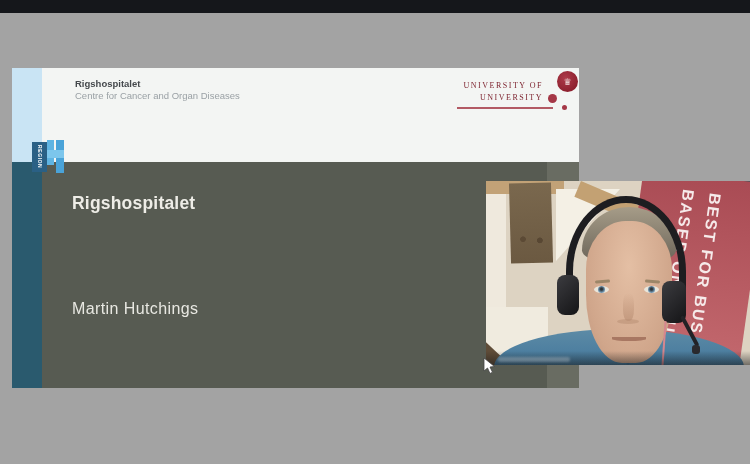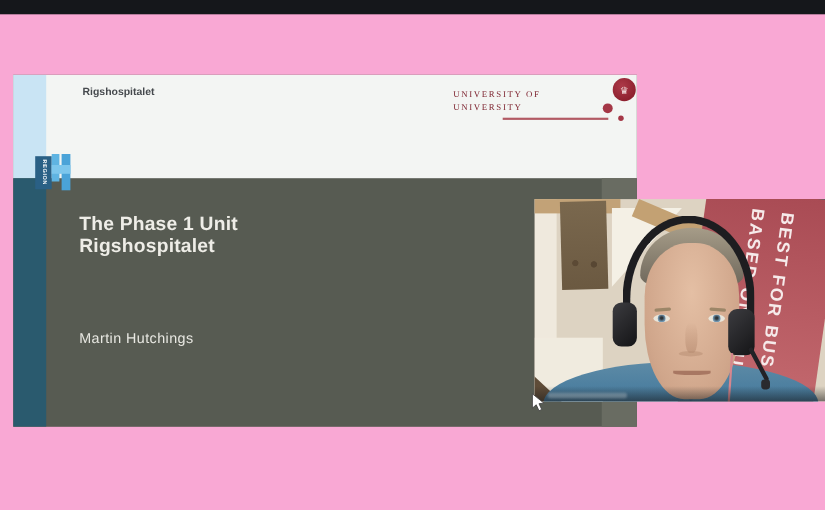--- a/index.html
+++ b/index.html
@@ -1,16 +1,16 @@
 <!DOCTYPE html>
 <html><head>
 <meta charset="utf-8">
 <style>
   html,body{margin:0;padding:0;background:#000;}
-  #stage{position:relative;width:750px;height:464px;background:#f9a8d4;overflow:hidden;
+  #stage{position:relative;width:750px;height:464px;background:#a3a3a3;overflow:hidden;
          font-family:"Liberation Sans",sans-serif;}
   .abs{position:absolute;}
 
   
   #top-strip{left:0;top:0;width:750px;height:13px;background:#15171b;}
 
   
   #slide{left:12px;top:68px;width:567px;height:320px;background:#575b52;overflow:hidden;}
   #slide-header{left:0;top:0;width:567px;height:94px;background:#f3f5f3;}
   #light-col{left:535px;top:94px;width:32px;height:226px;background:#696c62;}
@@ -23,36 +23,36 @@
     color:#fff;font-size:5px;font-weight:bold;letter-spacing:.6px;text-align:center;line-height:15px;}
   .h-part{background:#5fb4e2;}
   #h-stem-l{left:35px;top:72px;width:7px;height:25px;}
   #h-stem-r{left:44px;top:72px;width:8px;height:33px;background:#4aa3d8;}
   #h-cross{left:35px;top:82px;width:17px;height:8px;background:#7cc6ec;}
 
   #org-name{left:63px;top:10px;font-size:9.5px;font-weight:bold;color:#45494d;}
   #dept-name{left:63px;top:22px;font-size:9.5px;color:#9aa1a5;}
 
   
-  .ucph-line{left:400px;width:131px;text-align:left;font-family:"Liberation Serif",serif;
+  .ucph-line{left:400px;width:131px;text-align:right;font-family:"Liberation Serif",serif;
     font-size:8px;letter-spacing:1.5px;color:#7e2430;}
   #ucph-line1{top:13px;}
   #ucph-line2{top:25px;}
   #ucph-seal{left:545px;top:3px;width:21px;height:21px;border-radius:50%;
     background:radial-gradient(circle at 40% 35%,#ad3a49,#8e212f 70%);
     display:flex;align-items:center;justify-content:center;color:#f0dcdc;font-size:9px;
     font-family:"Liberation Serif",serif;}
   #ucph-dot{left:536px;top:26px;width:9px;height:9px;border-radius:50%;background:#a43746;}
   #ucph-rule{left:445px;top:39px;width:96px;height:2px;background:#b25a64;}
   #ucph-rule-dot{left:550px;top:37px;width:5px;height:5px;border-radius:50%;background:#a43746;}
 
   
   #title-block{left:60px;top:125px;color:#eeede7;font-size:17.5px;font-weight:bold;
     line-height:20px;letter-spacing:.2px;}
-  #presenter{left:60px;top:232px;font-size:13px;color:#e8e8e2;letter-spacing:.4px;}
+  #presenter{left:60px;top:232px;font-size:16px;color:#e8e8e2;letter-spacing:.4px;}
   #event{left:60px;top:257px;font-size:13px;color:#e8e8e2;letter-spacing:.4px;}
 
   
   #webcam{left:486px;top:181px;width:264px;height:184px;background:#ddd3c2;overflow:hidden;}
   #wall-left{left:0;top:0;width:20px;height:184px;background:#efe9dd;}
   #beam-top{left:-4px;top:0;width:82px;height:13px;background:#c2a277;}
   #beam-vert{left:16px;top:0;width:56px;height:132px;
     background:linear-gradient(90deg,#cdac80,#b290660 60%,#a8865c);}
   #plank-dark{left:24px;top:2px;width:42px;height:80px;transform:rotate(-1.5deg);
     background:radial-gradient(circle at 30% 70%,#5c4a35 4%,transparent 5%),
@@ -128,32 +128,32 @@
     <div class="abs" id="strip-dark"></div>
 
     <div class="abs" id="region-square">
       <span id="region-text">REGION</span>
     </div>
     <div class="abs h-part" id="h-stem-l"></div>
     <div class="abs h-part" id="h-stem-r"></div>
     <div class="abs h-part" id="h-cross"></div>
 
     <div class="abs" id="org-name">Rigshospitalet</div>
+    <div class="abs" id="dept-name">Centre for Cancer and Organ Diseases</div>
 
     <div class="abs ucph-line" id="ucph-line1">UNIVERSITY OF</div>
     <div class="abs ucph-line" id="ucph-line2">UNIVERSITY</div>
     <div class="abs" id="ucph-seal">
       <span>♛</span>
     </div>
     <div class="abs" id="ucph-dot"></div>
     <div class="abs" id="ucph-rule"></div>
     <div class="abs" id="ucph-rule-dot"></div>
 
     <div class="abs" id="title-block">
-      <div>The Phase 1 Unit</div>
       <div>Rigshospitalet</div>
     </div>
     <div class="abs" id="presenter">Martin Hutchings</div>
   </div>
 
   <div class="abs" id="webcam">
     <div class="abs" id="wall-left"></div>
     <div class="abs" id="beam-top"></div>
     <div class="abs" id="beam-vert"></div>
     <div class="abs" id="plank-dark"></div>

